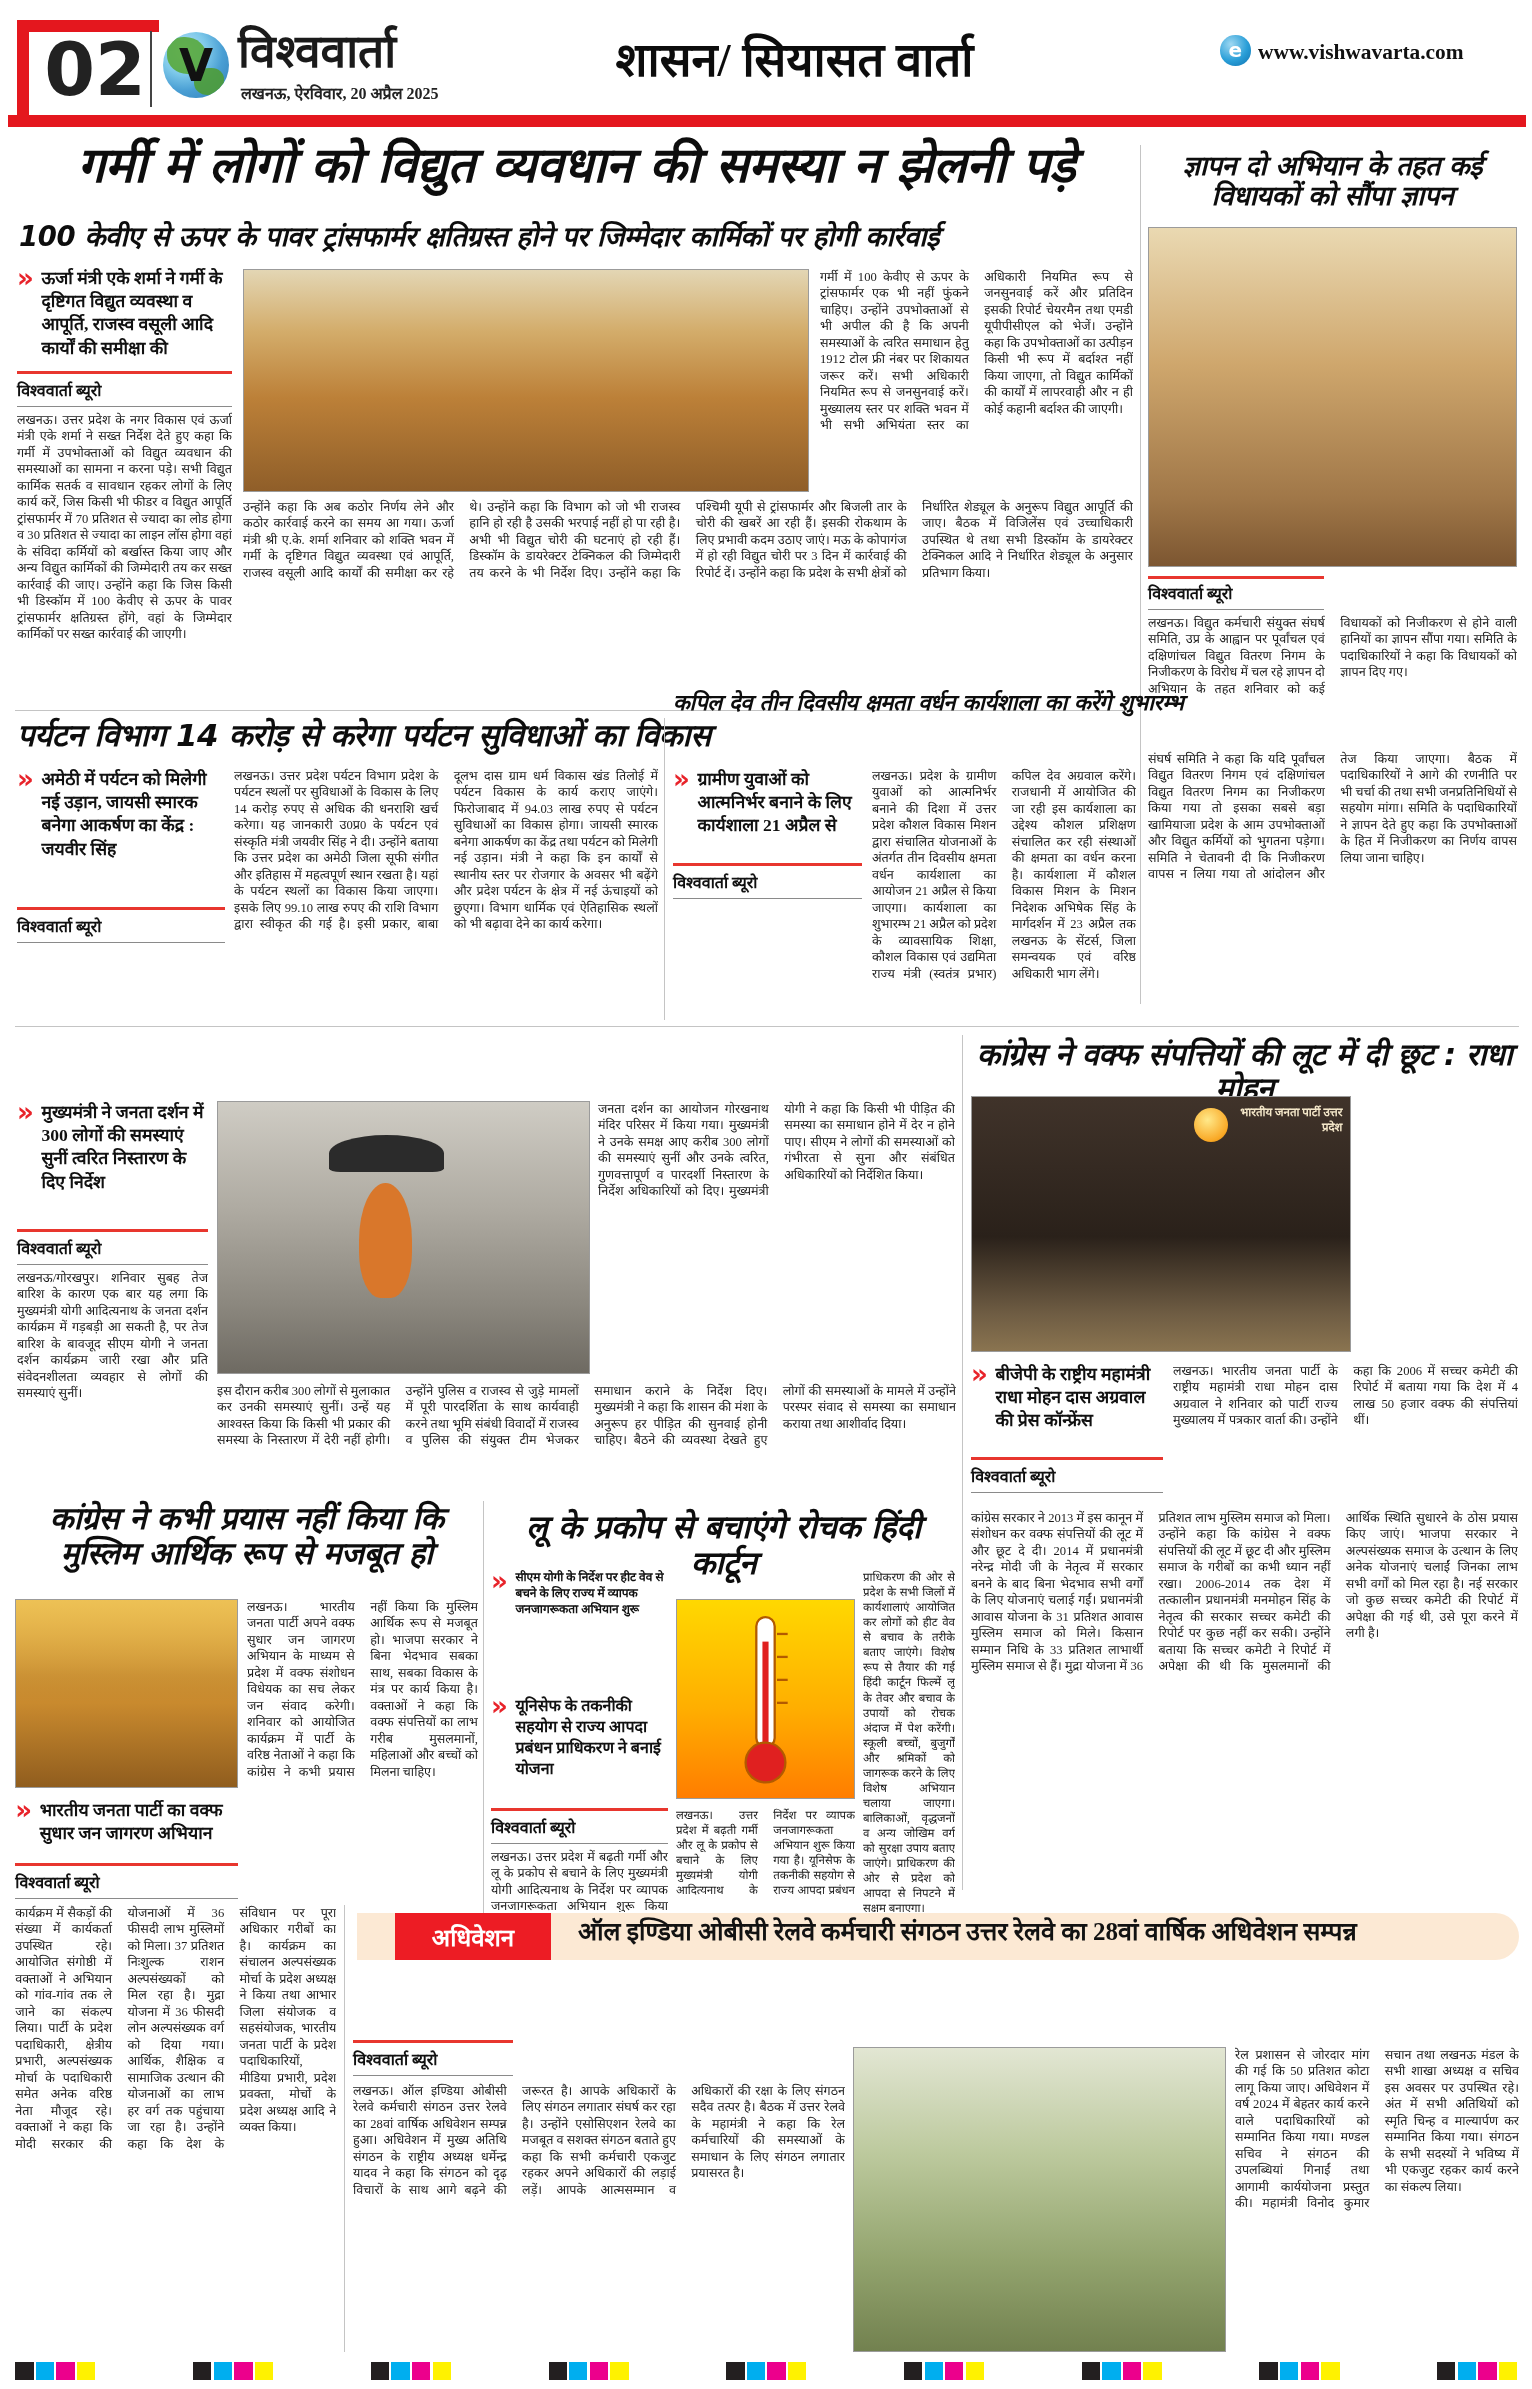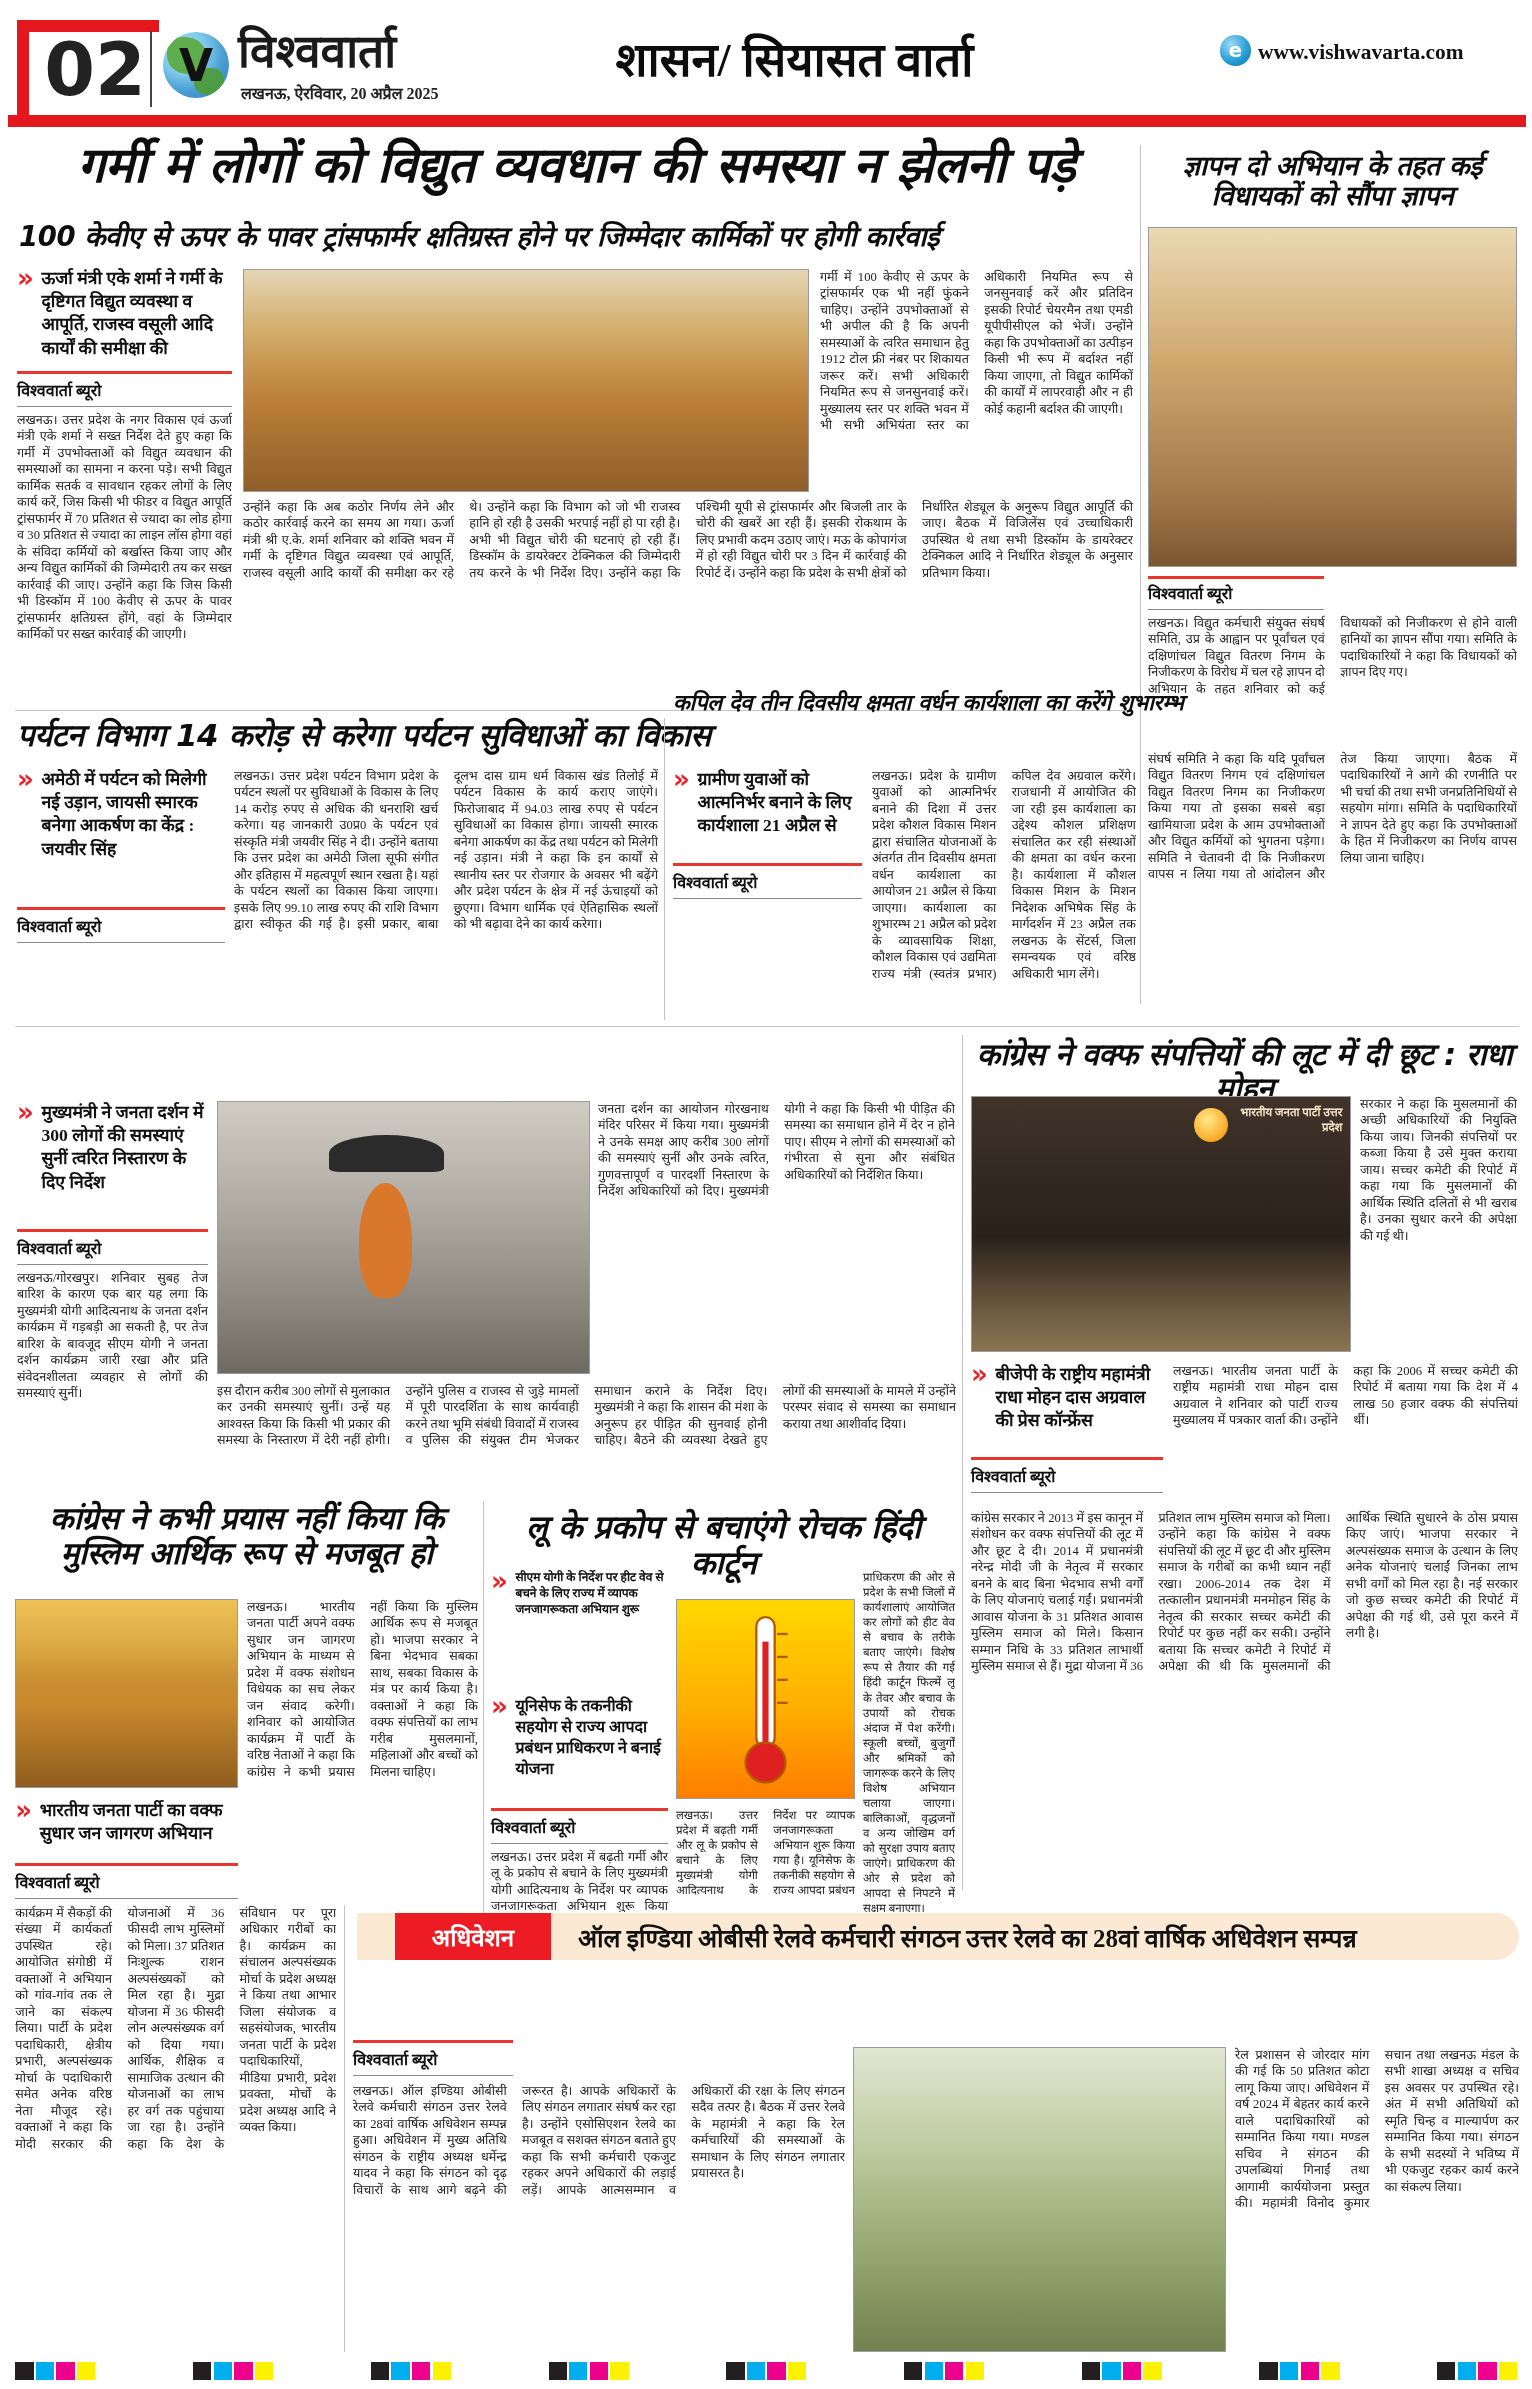--- a/index.html
+++ b/index.html
@@ -35,21 +35,21 @@
      radial-gradient(circle at 32% 30%, #bfe3f5 0%, #7ec9ea 35%, #4a9fd4 60%, #2d7bb5 100%);
      display:flex;align-items:center;justify-content:center;position:relative;overflow:hidden;}
   .globe .land{position:absolute;width:60%;height:55%;background:#58a83c;border-radius:45% 60% 50% 55%;top:8%;left:6%;opacity:.9;}
   .globe .land2{position:absolute;width:45%;height:40%;background:#4e9c36;border-radius:55% 45% 60% 50%;bottom:5%;right:8%;opacity:.9;}
   .globe .vletter{position:relative;font-family:"DejaVu Sans",sans-serif;font-weight:900;color:#111;z-index:2;}
   .eicon{border-radius:50%;background:radial-gradient(circle at 35% 30%, #9fd8f2, #2a9fd8 55%, #0c6fae);
          color:#fff;font-weight:bold;display:flex;align-items:center;justify-content:center;
          font-family:"DejaVu Sans",sans-serif;}
   
   .kicker{background:#ed1c24;color:#fff;font-weight:bold;display:flex;align-items:center;justify-content:center;}
-  .banner{background:#fce9d4;border-radius:0 30.5px 30.5px 0;display:flex;align-items:center;}
+  .banner{background:#fce9d4;border-radius:0 30.5px 30.5px 0;display:flex;}
   .banner-text{font-size:25px;font-weight:bold;color:#121212;}
   
   .ph-meeting{background:linear-gradient(180deg,#e3d6b4 0%,#d3ac6a 28%,#bc8038 58%,#8f5e29 100%);}
   .ph-delegation{background:linear-gradient(180deg,#ead9b2 0%,#cfa76d 40%,#a07748 80%,#7c5631 100%);}
   .ph-yogi{background:linear-gradient(180deg,#cfccc4 0%,#aeaaa1 40%,#8b877e 75%,#6e6a62 100%);}
   .ph-press{background:linear-gradient(180deg,#40332a 0%,#2a211a 55%,#6e5c43 85%,#8a7450 100%);}
   .ph-stage{background:linear-gradient(180deg,#edc155 0%,#d1923398 40%,#c98a2e 55%,#905d1e 100%),linear-gradient(#e8b84a,#8f5c1d);}
   .ph-garland{background:linear-gradient(180deg,#e2e6d3 0%,#bcc99d 35%,#93a46e 70%,#72814f 100%);}
   .ph-therm{background:linear-gradient(180deg,#ffd800 0%,#ffae00 55%,#ff7d00 100%);display:flex;align-items:center;justify-content:center;}
   .press-label{position:absolute;top:7.6px;right:7.6px;color:#f3e6c8;font-size:11.5px;font-weight:bold;text-align:right;line-height:1.3;width:107px;}
@@ -173,21 +173,20 @@
 
   <div class="vdiv" style="left:962px;top:1035px;height:855px;"></div>
 
   <div class="abs headline sans center" style="left:971px;top:1038px;width:547px;font-size:30.5px;">कांग्रेस ने वक्फ संपत्तियों की लूट में दी छूट : राधा मोहन</div>
 
   <div class="photo ph-press" style="left:971px;top:1096px;width:380px;height:256px;">
     <span class="bjp-dot"></span>
     <span class="press-label">भारतीय जनता पार्टी उत्तर प्रदेश</span>
   </div>
 
-  <div class="abs body-text" style="left:1360px;top:1096px;width:157px;height:256px;overflow:hidden;">सरकार ने कहा कि मुसलमानों की अच्छी अधिकारियों की नियुक्ति किया जाय। जिनकी संपत्तियों पर कब्जा किया है उसे मुक्त कराया जाय। सच्चर कमेटी की रिपोर्ट में कहा गया कि मुसलमानों की आर्थिक स्थिति दलितों से भी खराब है। उनका सुधार करने की अपेक्षा की गई थी।</div>
 
   <div class="abs" style="left:971px;top:1363px;width:192px;">
     <div class="bullet-row">
       <span class="chev">»</span>
       <span class="bullet-text">बीजेपी के राष्ट्रीय महामंत्री राधा मोहन दास अग्रवाल की प्रेस कॉन्फ्रेंस</span>
     </div>
   </div>
   <div class="abs redrule" style="left:971px;top:1457px;width:192px;"></div>
   <div class="abs byline" style="left:971px;top:1463px;width:192px;">विश्ववार्ता ब्यूरो</div>
 

